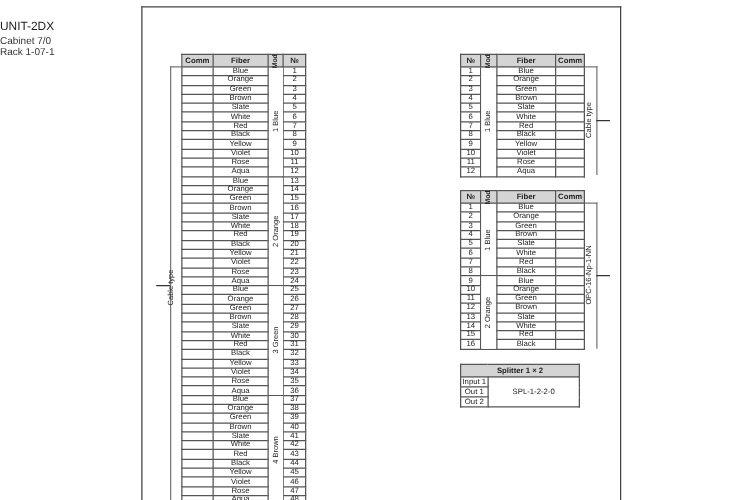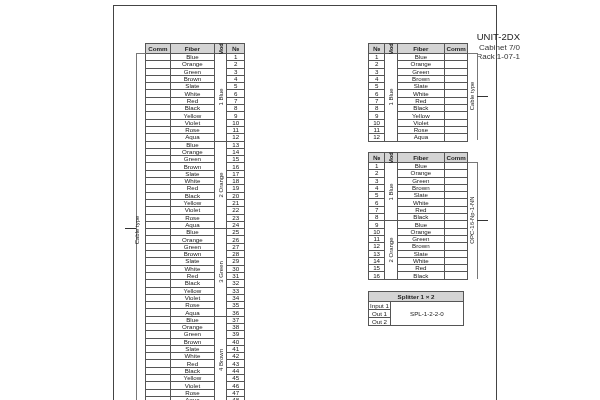--- a/index.html
+++ b/index.html
@@ -1,18 +1,18 @@
 <!DOCTYPE html>
 <html><head>
 <meta charset="utf-8">
 <style>
   html,body{margin:0;padding:0;background:#fff;}
   body{width:600px;height:400px;position:relative;overflow:hidden;font-family:"Liberation Sans",sans-serif;color:#222;}
   .frame{position:absolute;left:113px;top:5px;width:384px;height:420px;border:1.5px solid #444;border-bottom:none;box-sizing:border-box;}
-  .title{position:absolute;left:0;width:520px;text-align:right;font-size:8px;line-height:9px;color:#333;margin-top:15px;}
+  .title{position:absolute;left:0;width:520px;text-align:left;font-size:8px;line-height:9px;color:#333;}
   .t1{top:17px;font-size:9.5px;line-height:10px;color:#222;}
   .t2{top:28px;}
   .t3{top:37px;}
   table.ft{position:absolute;border-collapse:collapse;font-size:6.2px;line-height:6px;}
   table.ft td, table.ft th{border:0.8px solid #555;padding:0;text-align:center;height:6.3px;}
   table.ft th{background:#d4d4d4;font-weight:bold;font-size:6.2px;height:9px;}
   .mod{position:relative;background:#fff;}
   .modlab{position:absolute;left:50%;top:50%;transform:translate(-50%,-50%) rotate(-90deg);white-space:nowrap;font-size:6px;}
   .modhead{display:inline-block;transform:rotate(-90deg);font-size:5.5px;}
   .bracket{position:absolute;border:0.8px solid #777;}

